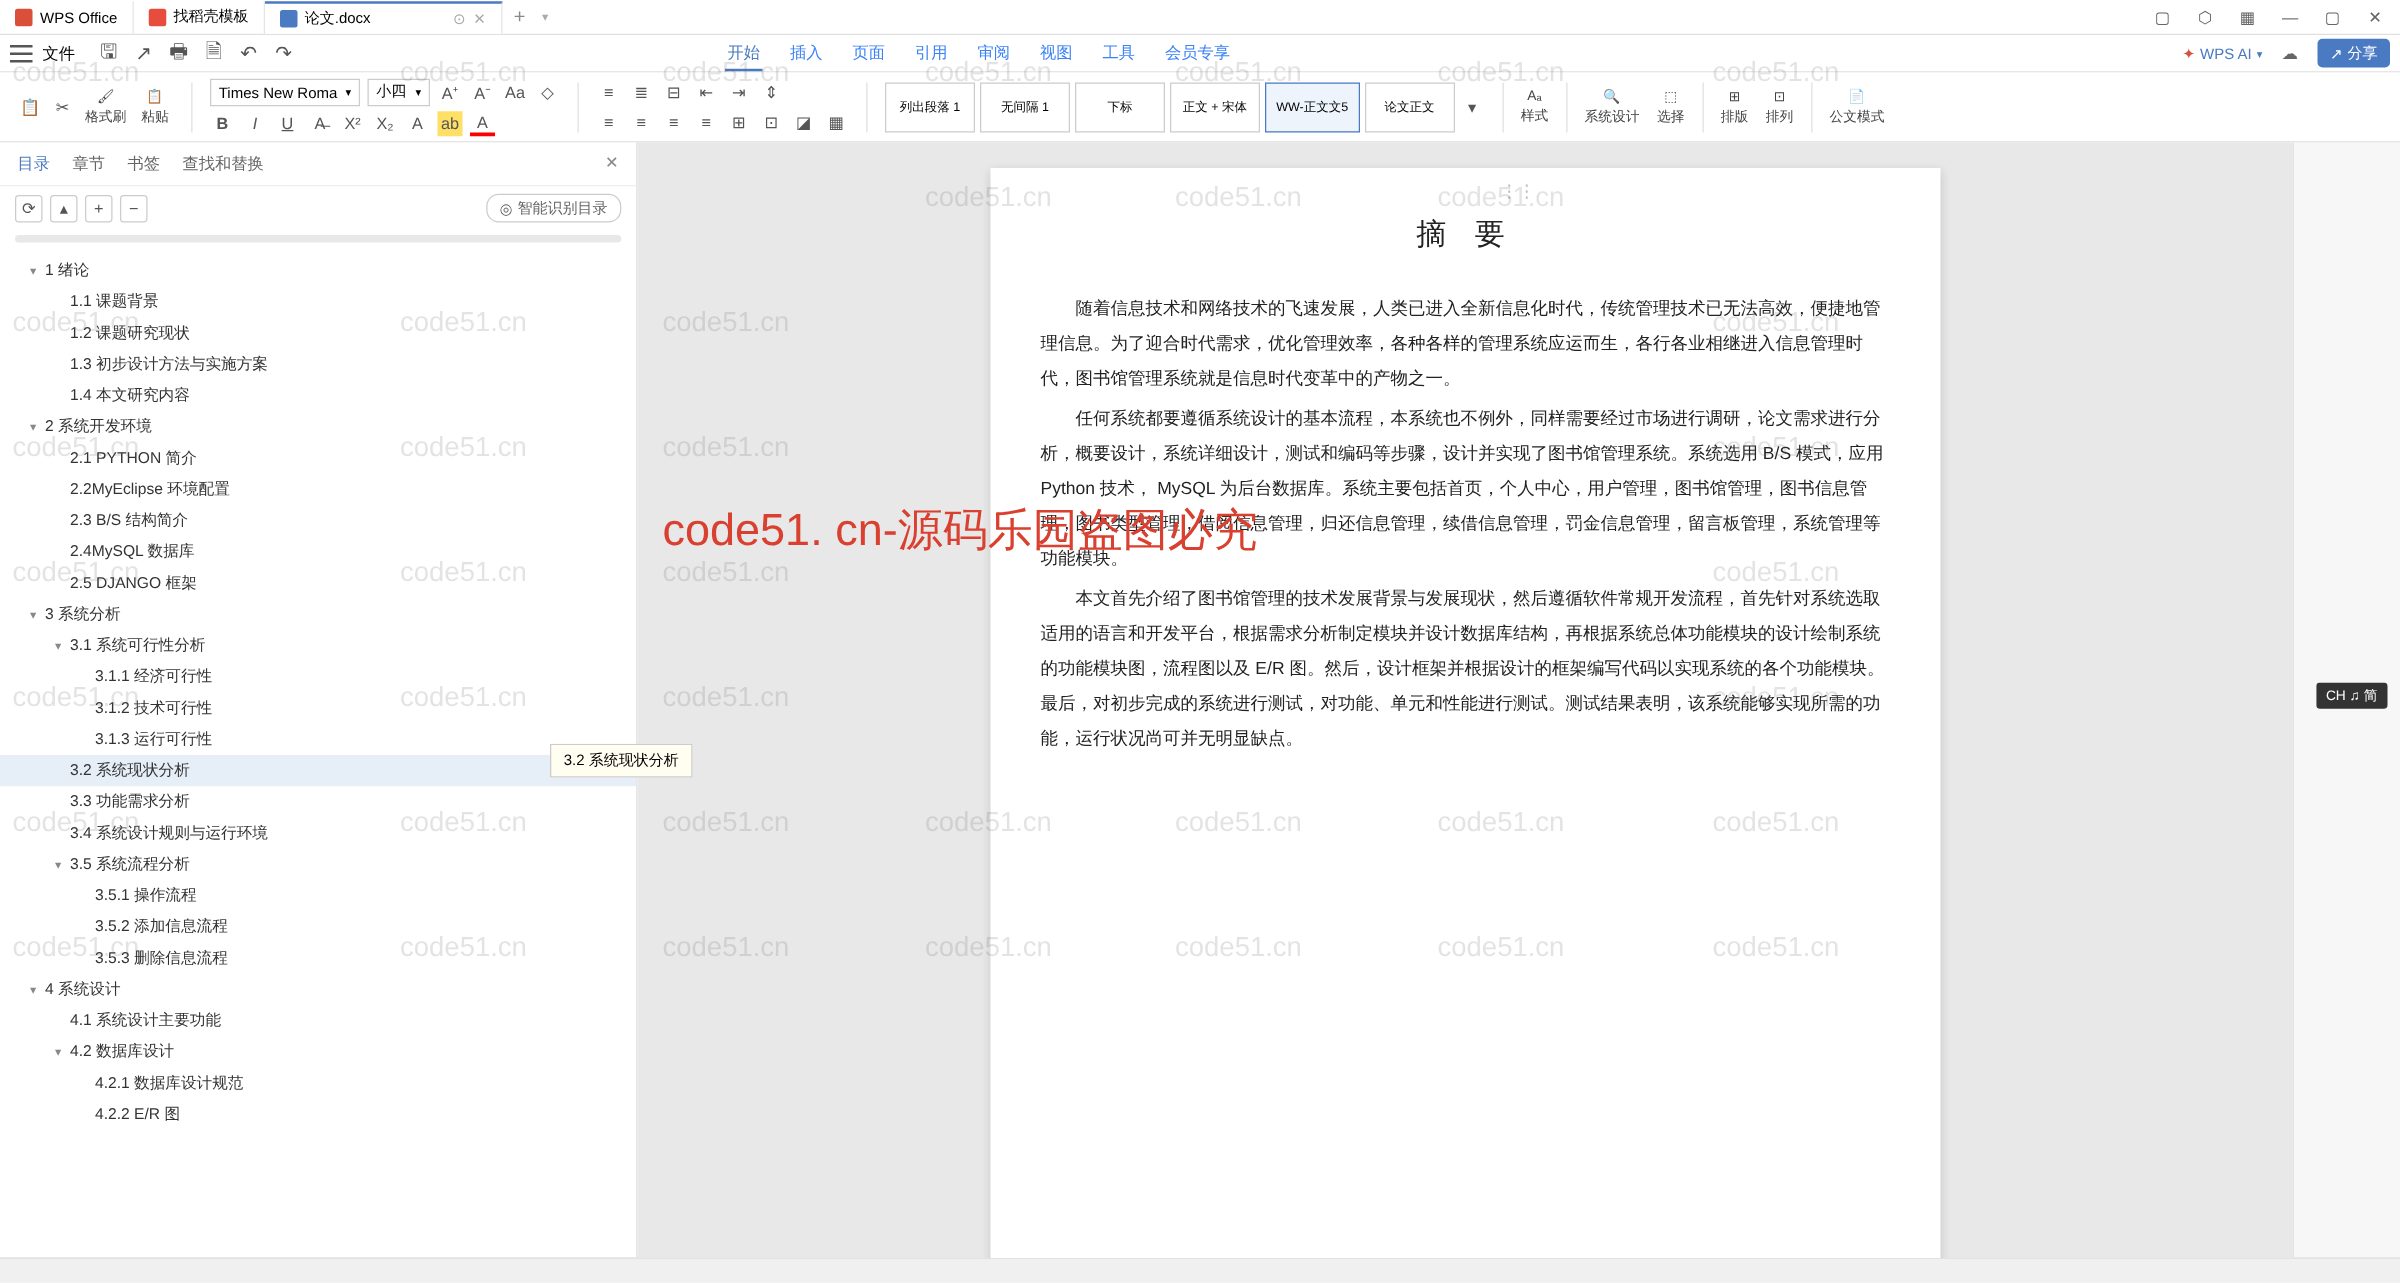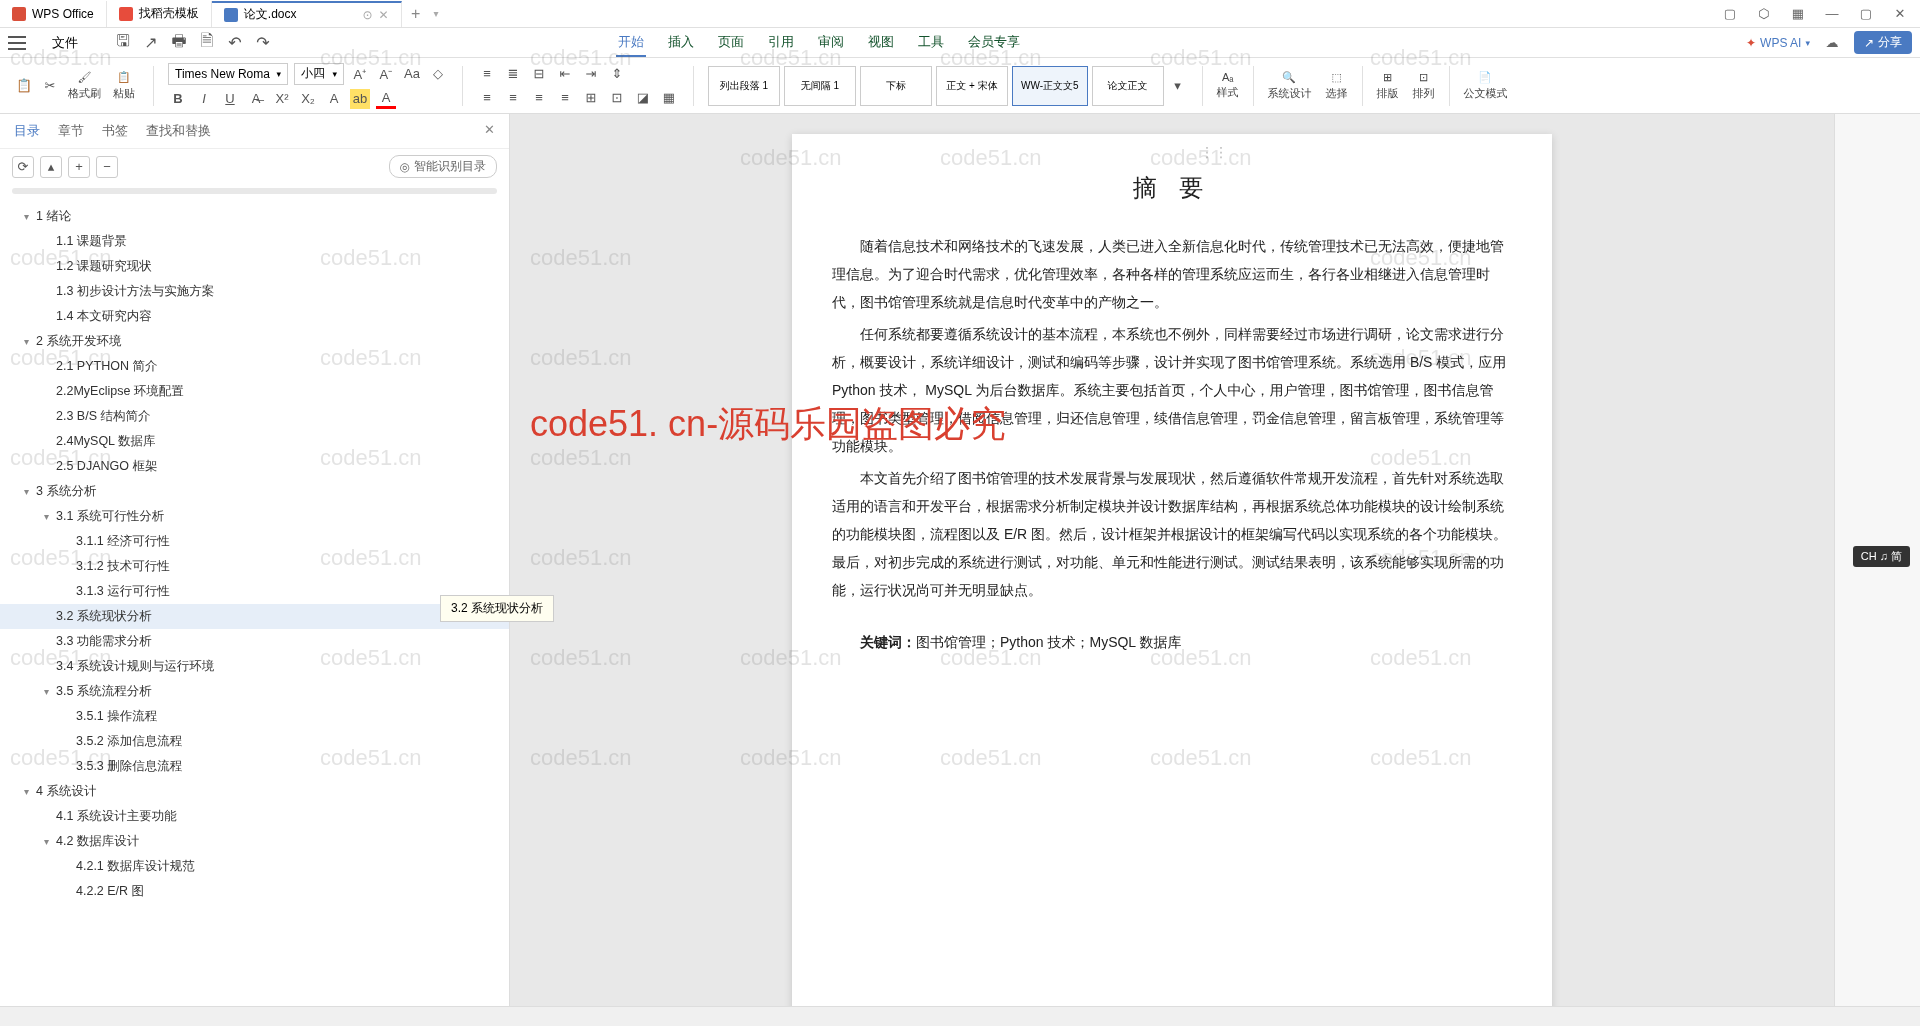--- a/index.html
+++ b/index.html
@@ -12,28 +12,28 @@
 .tab .icon-sm { width: 14px; height: 14px; display: inline-block; }
 .wps-icon { background: #d94f3a; border-radius: 2px; }
 .template-icon { background: #e74c3c; border-radius: 2px; }
 .doc-icon { background: #4a7ac2; border-radius: 2px; }
 .tab-add { width: 28px; text-align: center; color: #888; font-size: 16px; cursor: pointer; }
 .titlebar-right { margin-left: auto; display: flex; gap: 14px; padding-right: 10px; }
 .win-btn { width: 20px; height: 20px; display: flex; align-items: center; justify-content: center; color: #666; cursor: pointer; font-size: 13px; }
 
 
 .menubar { height: 30px; background: #fff; display: flex; align-items: center; padding: 0 8px; gap: 4px; border-bottom: 1px solid #e0e0e0; }
-.menu-left { display: flex; align-items: center; gap: 26px; }
+.menu-left { display: flex; align-items: center; gap: 8px; }
 .hamburger { width: 18px; height: 14px; display: flex; flex-direction: column; justify-content: space-between; }
 .hamburger span { height: 2px; background: #555; }
 .file-btn { font-size: 13px; cursor: pointer; }
 .qat { display: flex; gap: 10px; margin-left: 10px; }
 .qat-btn { width: 18px; height: 18px; color: #555; cursor: pointer; display: flex; align-items: center; justify-content: center; }
 .menu-tabs { display: flex; gap: 20px; margin-left: 340px; font-size: 13px; }
-.menu-tab { cursor: pointer; padding: 4px 2px; color: #14532d; }
+.menu-tab { cursor: pointer; padding: 4px 2px; color: #3b82f6; }
 .menu-tab.active { color: #4a7ac2; border-bottom: 2px solid #4a7ac2; font-weight: 500; }
 .menu-right { margin-left: auto; display: flex; align-items: center; gap: 12px; font-size: 12px; }
 .wps-ai { color: #4a7ac2; display: flex; align-items: center; gap: 4px; }
 .share-btn { background: #4a7ac2; color: #fff; padding: 3px 10px; border-radius: 4px; font-size: 12px; cursor: pointer; display: flex; align-items: center; gap: 4px; }
 
 
 .ribbon { height: 56px; background: #fff; display: flex; align-items: center; padding: 0 10px; gap: 6px; border-bottom: 1px solid #ddd; font-size: 12px; }
 .ribbon-group { display: flex; align-items: center; gap: 4px; padding: 0 4px; }
 .ribbon-sep { width: 1px; height: 40px; background: #e0e0e0; margin: 0 4px; }
 .big-btn { display: flex; flex-direction: column; align-items: center; gap: 2px; cursor: pointer; padding: 2px 4px; font-size: 11px; color: #444; }
@@ -411,23 +411,20 @@
       </div>
   </div>
 
   <div class="docarea">
     <div class="handle">⋮⋮</div>
     <div class="page">
       <h1>摘  要</h1>
       <p>随着信息技术和网络技术的飞速发展，人类已进入全新信息化时代，传统管理技术已无法高效，便捷地管理信息。为了迎合时代需求，优化管理效率，各种各样的管理系统应运而生，各行各业相继进入信息管理时代，图书馆管理系统就是信息时代变革中的产物之一。</p>
       <p>任何系统都要遵循系统设计的基本流程，本系统也不例外，同样需要经过市场进行调研，论文需求进行分析，概要设计，系统详细设计，测试和编码等步骤，设计并实现了图书馆管理系统。系统选用 B/S 模式，应用 Python 技术， MySQL 为后台数据库。系统主要包括首页，个人中心，用户管理，图书馆管理，图书信息管理，图书类型管理，借阅信息管理，归还信息管理，续借信息管理，罚金信息管理，留言板管理，系统管理等功能模块。</p>
       <p>本文首先介绍了图书馆管理的技术发展背景与发展现状，然后遵循软件常规开发流程，首先针对系统选取适用的语言和开发平台，根据需求分析制定模块并设计数据库结构，再根据系统总体功能模块的设计绘制系统的功能模块图，流程图以及 E/R 图。然后，设计框架并根据设计的框架编写代码以实现系统的各个功能模块。最后，对初步完成的系统进行测试，对功能、单元和性能进行测试。测试结果表明，该系统能够实现所需的功能，运行状况尚可并无明显缺点。</p>
-      <p class="keywords">
-        <b>关键词：</b><span>图书馆管理；Python 技术；MySQL 数据库</span>
-      </p>
     </div>
   </div>
 
   <div class="rightrail"></div>
 </div>
 
 <div class="statusbar"></div>
 
 <div class="tooltip">3.2 系统现状分析</div>
 <div class="big-watermark">code51. cn-源码乐园盗图必究</div>

